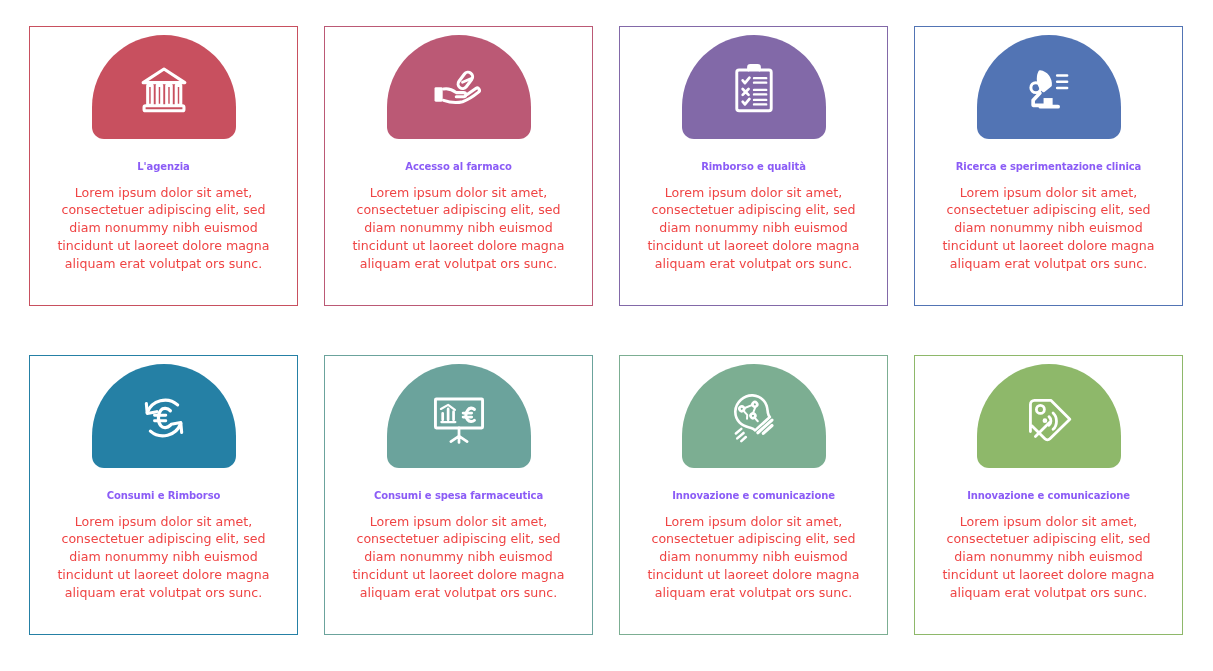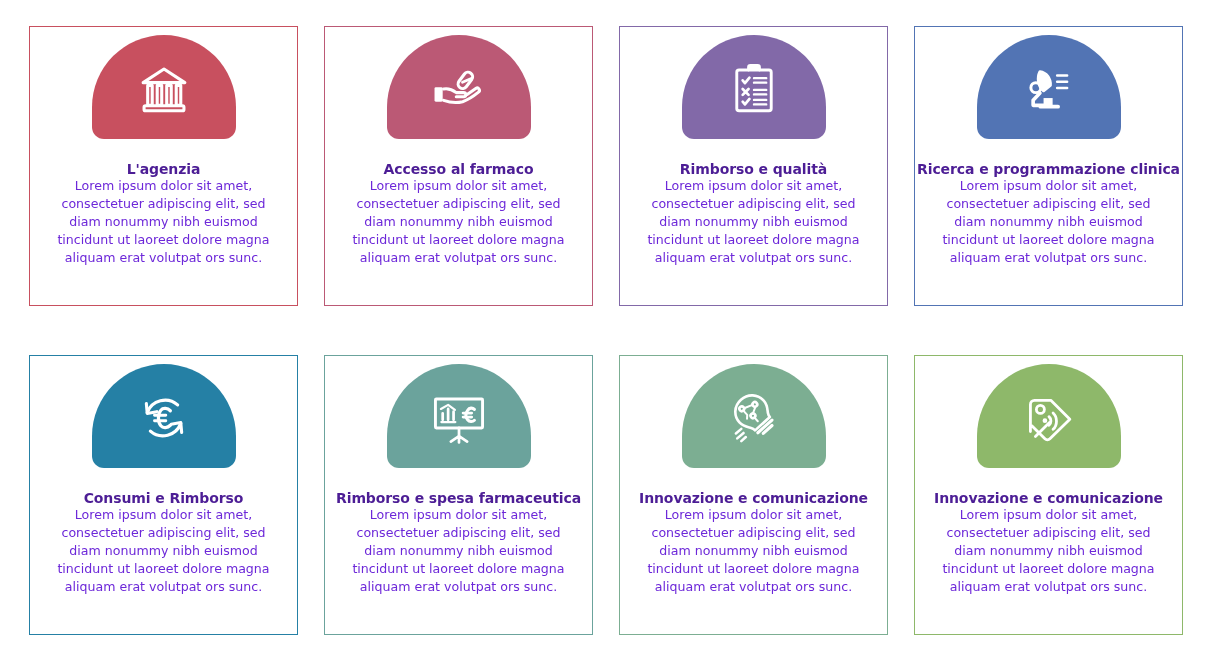--- a/index.html
+++ b/index.html
@@ -60,37 +60,37 @@
   }
 
   .icon-dome svg {
     display: block;
     width: 58px;
     height: 58px;
     margin-top: 4px;
   }
 
   .card-title {
-    font-size: 14px;
+    font-size: 10px;
     font-weight: bold;
-    color: #4c1d95;
+    color: #8b5cf6;
     text-align: left;
     margin-top: 22px;
     padding: 0 4px;
     letter-spacing: -0.1px;
     line-height: 1.15;
     white-space: nowrap;
   }
 
   .card-body {
     font-size: 12.6px;
-    color: #6d28d9;
+    color: #ef4444;
     text-align: center;
     line-height: 1.42;
-    margin-top: 0;
+    margin-top: 11px;
     padding: 0 10px;
     max-width: 248px;
   }
 </style>
 </head>
 <body>
 
 <div class="board">
   <div class="grid">
 
@@ -144,21 +144,21 @@
       <div class="icon-dome">
         <svg viewBox="0 0 64 64" fill="none" stroke="#ffffff" stroke-width="3.3" stroke-linecap="round" stroke-linejoin="round">
           <path d="M22 13 C29 14 34 20 33.5 28 L26 34 C20 29 18.5 20 22 13 Z" fill="#ffffff" stroke="#ffffff"></path>
           <circle cx="17.5" cy="30.5" r="5.5"></circle>
           <path d="M22 36.5 L14.5 44.5 L14.5 50 L33 50" stroke-width="4"></path>
           <rect x="26" y="42" width="10" height="9" fill="#ffffff" stroke="none"></rect>
           <path d="M22.5 51.5 L42 51.5" stroke-width="4.2"></path>
           <path d="M41 17 L52 17 M41 24 L52 24 M41 31 L52 31" stroke-width="2.8"></path>
         </svg>
       </div>
-      <div class="card-title">Ricerca e programmazione clinica</div>
+      <div class="card-title">Ricerca e sperimentazione clinica</div>
       <div class="card-body">Lorem ipsum dolor sit amet, consectetuer adipiscing elit, sed diam nonummy nibh euismod tincidunt ut laoreet dolore magna aliquam erat volutpat ors sunc.</div>
     </div>
 
     <div class="card" style="--accent:#2580A5; --glow:rgba(37,128,165,0.22);">
       <div class="icon-dome">
         <svg viewBox="0 0 64 64" fill="none" stroke="#ffffff" stroke-width="3.6" stroke-linecap="round" stroke-linejoin="round">
           <path d="M13.5 26 A21 21 0 0 1 47 17.5"></path>
           <path d="M50.5 38 A21 21 0 0 1 17 46.5"></path>
           <path d="M12.5 16 L13.5 27 L24 25" stroke-width="3.4"></path>
           <path d="M51.5 48 L50.5 37 L40 39" stroke-width="3.4"></path>
@@ -176,21 +176,21 @@
           <rect x="6" y="11" width="52" height="32" rx="1"></rect>
           <path d="M32 43 L32 52" stroke-width="3"></path>
           <path d="M32 52 L23 58 M32 52 L41 58 M32 52 L32 59" stroke-width="3"></path>
           <path d="M14 34 L14 27 M20 34 L20 22 M26 34 L26 25" stroke-width="3"></path>
           <path d="M12 22 L20 17.5 L27.5 23" stroke-width="2.4"></path>
           <path d="M12.5 36.5 L28 36.5" stroke-width="2.4"></path>
           <path d="M49 22.5 C47 20.5 43.5 20.5 41.5 23.5 C39 27 39 31 41.5 34 C43.5 36.5 47 36.5 49 34.5" stroke-width="3.4"></path>
           <path d="M36.5 26.5 L46 26.5 M36.5 31 L46 31" stroke-width="3"></path>
         </svg>
       </div>
-      <div class="card-title">Rimborso e spesa farmaceutica</div>
+      <div class="card-title">Consumi e spesa farmaceutica</div>
       <div class="card-body">Lorem ipsum dolor sit amet, consectetuer adipiscing elit, sed diam nonummy nibh euismod tincidunt ut laoreet dolore magna aliquam erat volutpat ors sunc.</div>
     </div>
 
     <div class="card" style="--accent:#7CAE92; --glow:rgba(124,174,146,0.22);">
       <div class="icon-dome">
         <svg viewBox="0 0 64 64" fill="none" stroke="#ffffff" stroke-width="2.9" stroke-linecap="round" stroke-linejoin="round">
           <g transform="rotate(-42 33 29)">
             <path d="M33 6 C43.5 6 51 13.8 51 23.5 C51 30 47.5 33.5 45.5 36.5 C44.2 38.5 44 40 44 41.5 L22 41.5 C22 40 21.8 38.5 20.5 36.5 C18.5 33.5 15 30 15 23.5 C15 13.8 22.5 6 33 6 Z"></path>
             <path d="M22.5 45.5 L43.5 45.5" stroke-width="3.4"></path>
             <path d="M26.5 50 L39.5 50" stroke-width="3.4"></path>

